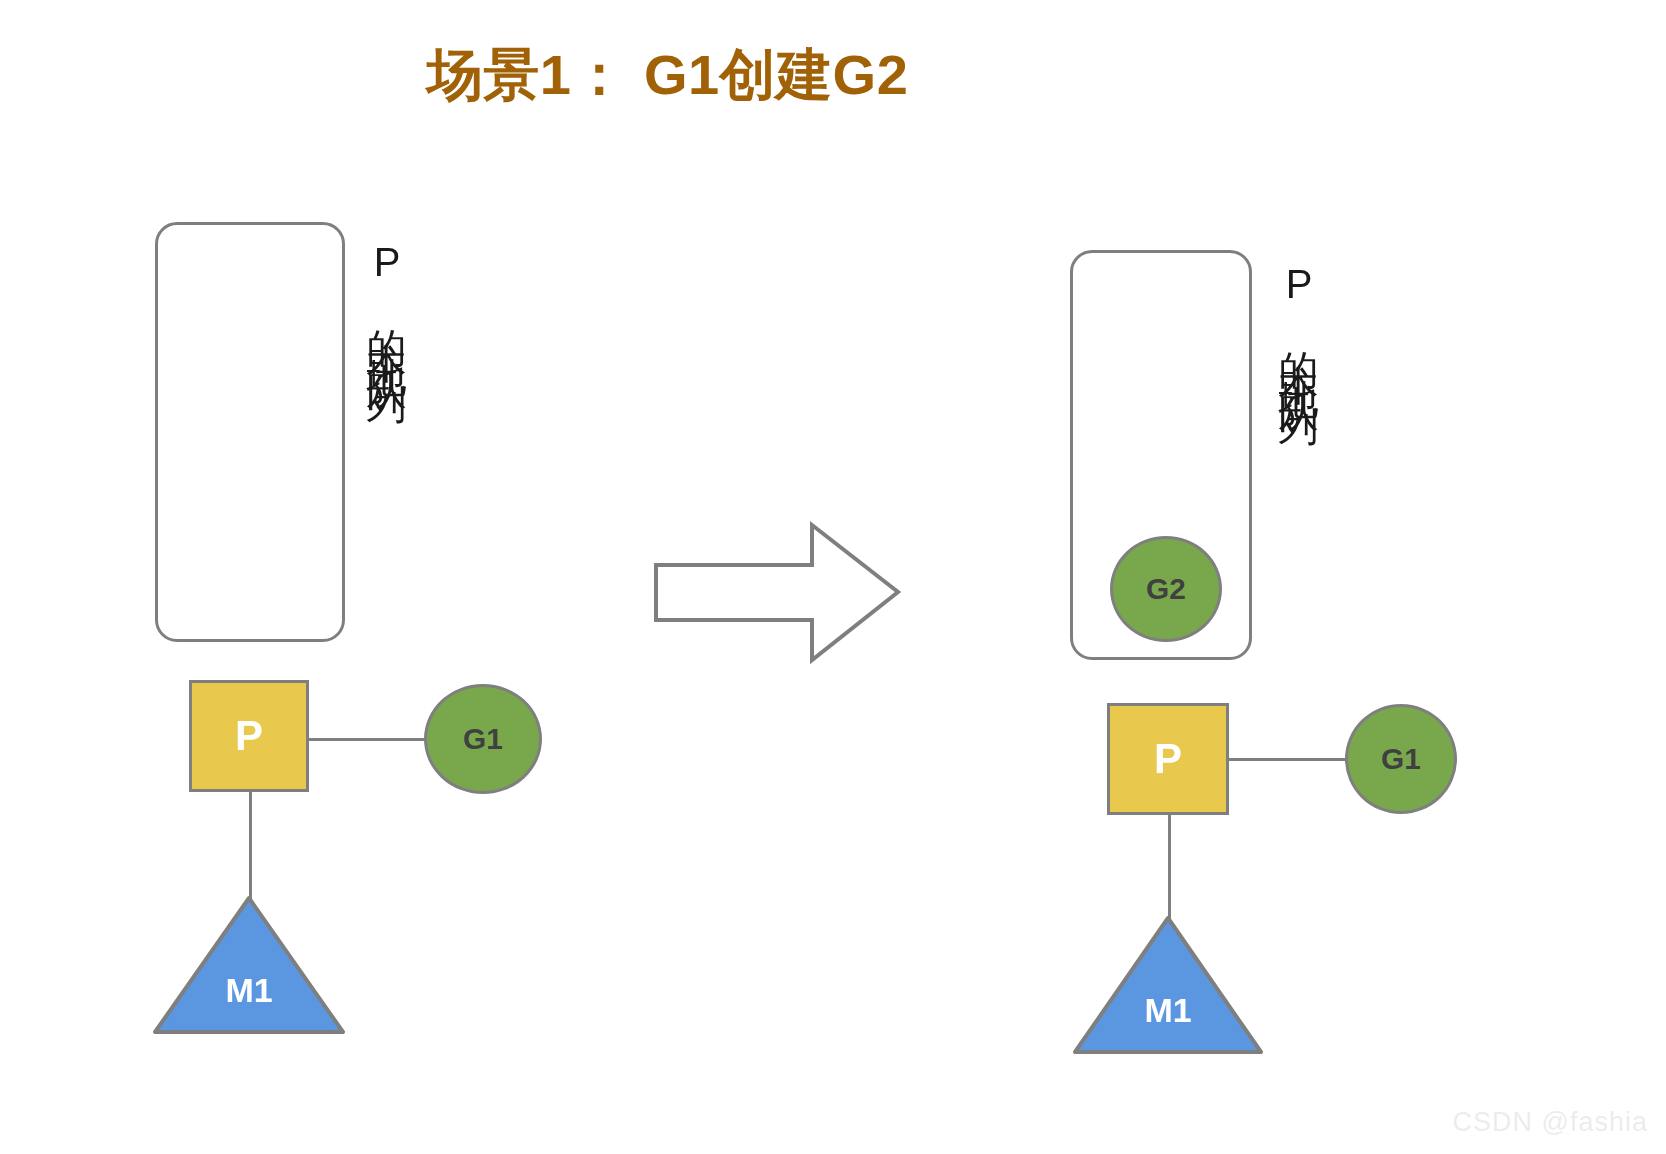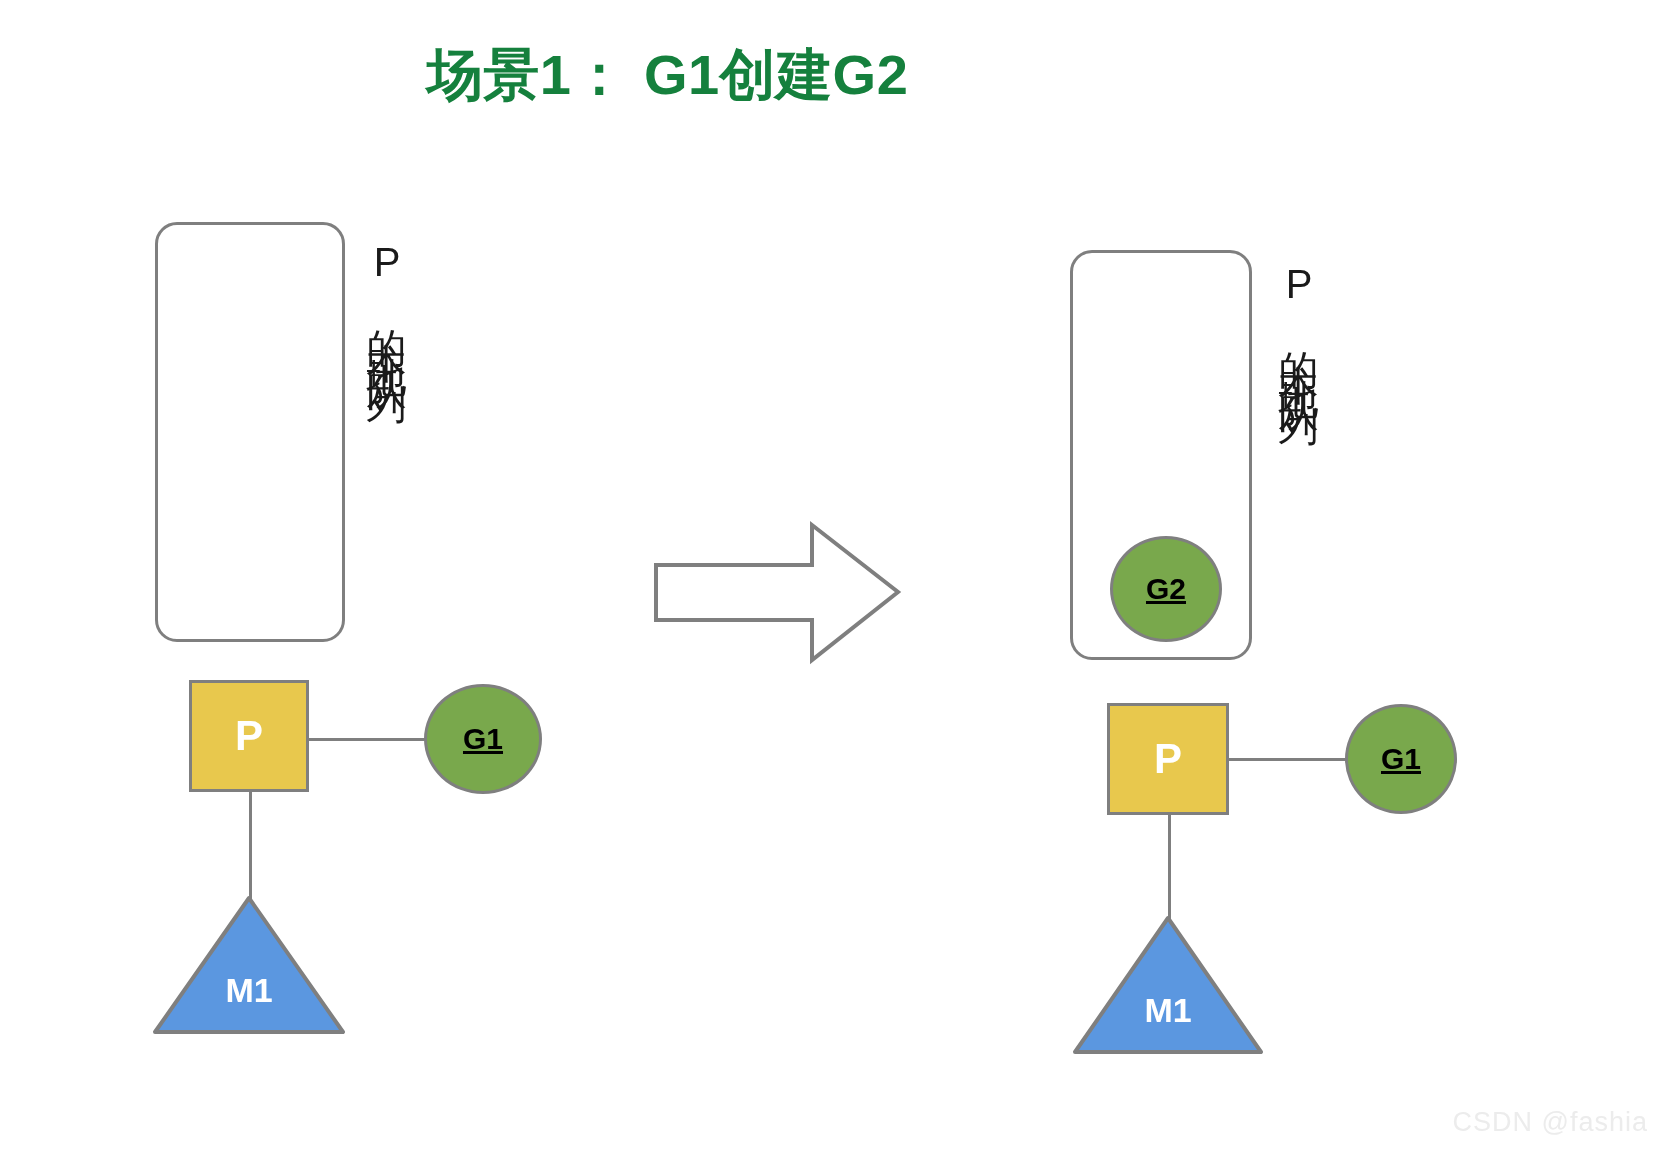--- a/index.html
+++ b/index.html
@@ -20,21 +20,21 @@
   .title {
     position: absolute;
     top: 44px;
     left: 0;
     width: 1335px;
     text-align: center;
     font-size: 56px;
     font-weight: bold;
     letter-spacing: 0.5px;
     line-height: 1.1;
-    color: #15803d;
+    color: #a16207;
     white-space: pre;
   }
 
   
   .scene { position: absolute; top: 0; left: 0; }
 
   
   .queue-box {
     position: absolute;
     background: #ffffff;
@@ -73,24 +73,23 @@
   
   .g-circle {
     position: absolute;
     background: #79a84c;
     border: 3px solid #7f7f7f;
     border-radius: 50%;
     box-sizing: border-box;
     display: flex;
     align-items: center;
     justify-content: center;
-    color: #000000;
+    color: #404040;
     font-size: 30px;
     font-weight: bold;
-    text-decoration: underline;
   }
 
   
   .m-tri {
     position: absolute;
   }
   .m-tri svg { display: block; }
   .m-tri .m-label {
     position: absolute;
     left: 0;

